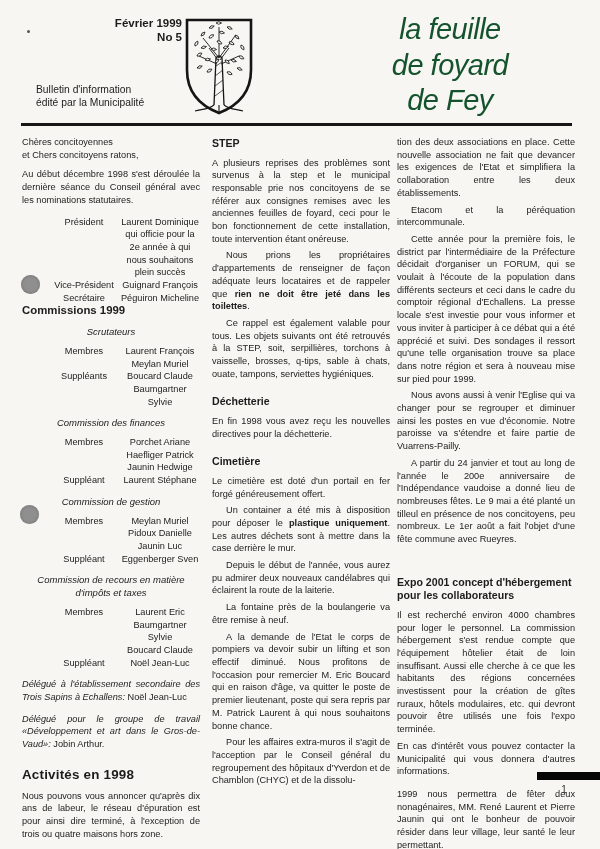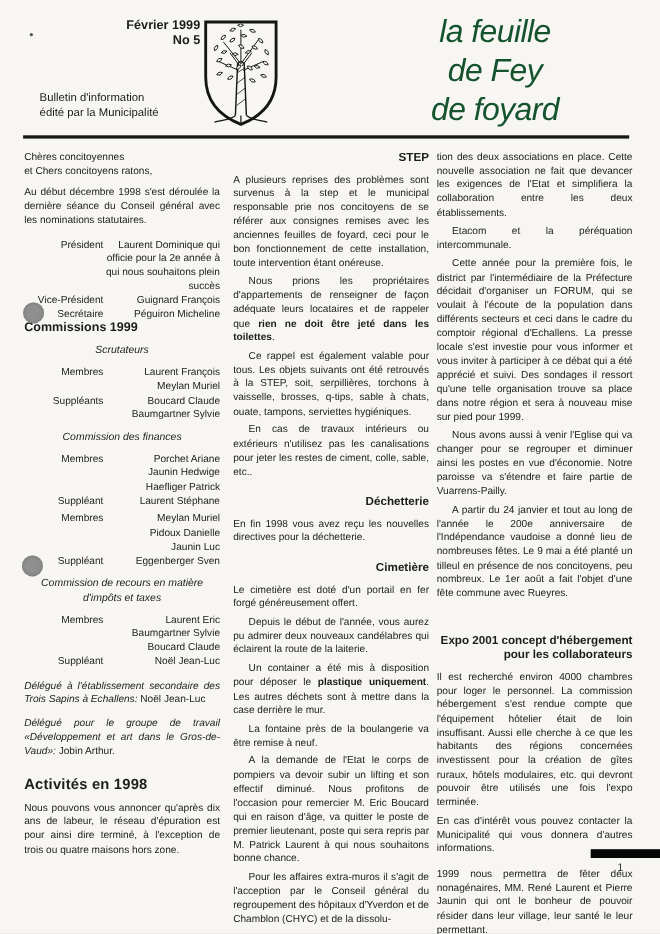--- a/index.html
+++ b/index.html
@@ -29,26 +29,26 @@
   
   .col{position:absolute;top:136px;width:178px;font-size:9.2px;line-height:12.7px;
     text-align:justify;hyphens:auto;}
   .c1{left:22px;}
   .c2{left:212px;}
   .c3{left:397px;}
   .p{margin:0 0 4px;}
   .ind{text-indent:14px;}
   .salut{margin:0 0 7px;text-align:left;}
   .intro{margin:0 0 9px;}
-  .row{display:flex;text-align:right;}
+  .row{display:flex;text-align:center;margin-left:26px;}
   .lbl{width:72px;flex:none;}
   .val{flex:1;}
   .h-md{font-weight:bold;font-size:11.4px;margin:0 0 4px;text-align:left;}
   .h-lg{font-weight:bold;font-size:13.4px;margin:18px 0 8px;text-align:left;letter-spacing:.2px;}
-  .h-sm{font-weight:bold;font-size:10.6px;margin:15px 0 6px;text-align:right;line-height:13.5px;}
+  .h-sm{font-weight:bold;font-size:10.6px;margin:15px 0 6px;text-align:left;line-height:13.5px;}
   .h-first{margin-top:1px;}
   .grp-name{font-style:italic;font-size:9.5px;margin:9px 0 6px;text-align:center;}
   .grp{margin:0 0 4px;}
   .dele{margin:9px 0 0;font-size:9.2px;}
   .it{font-style:italic;}
   .b{font-weight:bold;}
   .expo-h{margin-top:30px;}
   .mt10{margin-top:10px;}
   svg .ln{stroke:#151515;fill:none;}
 </style>
@@ -102,22 +102,22 @@
       <use href="#lf" transform="translate(54,52) rotate(20)"></use>
       <use href="#lf" transform="translate(24,56) rotate(-30)"></use>
       <use href="#lf" transform="translate(44,56) rotate(25)"></use>
       <use href="#lf" transform="translate(32,47) rotate(-45)"></use>
       <use href="#lf" transform="translate(42,44) rotate(40)"></use>
     </svg>
   </div>
 
   <div class="title">
     <div>la feuille</div>
+    <div>de foyard</div>
     <div>de Fey</div>
-    <div>de foyard</div>
   </div>
 
   <div class="rule"></div>
 
   <div class="col c1">
     <div class="salut">
       <div>Chères concitoyennes</div>
       <div>et Chers concitoyens ratons,</div>
     </div>
     <p class="p intro">Au début décembre 1998 s'est déroulée la dernière séance du Conseil général avec les nominations statutaires.</p>
@@ -158,33 +158,34 @@
     </div>
 
     <div class="grp">
       <div class="grp-name">Commission des finances</div>
       <div class="row">
         <span class="lbl">Membres</span>
         <span class="val">Porchet Ariane</span>
       </div>
       <div class="row">
         <span class="lbl"></span>
+        <span class="val">Haefliger Patrick</span>
+      </div>
+      <div class="row">
+        <span class="lbl"></span>
         <span class="val">Jaunin Hedwige</span>
-      </div>
-      <div class="row">
-        <span class="lbl"></span>
-        <span class="val">Haefliger Patrick</span>
       </div>
       <div class="row">
         <span class="lbl">Suppléant</span>
         <span class="val">Laurent Stéphane</span>
       </div>
     </div>
 
     <div class="grp">
+      <div class="grp-name">Commission de gestion</div>
       <div class="row">
         <span class="lbl">Membres</span>
         <span class="val">Meylan Muriel</span>
       </div>
       <div class="row">
         <span class="lbl"></span>
         <span class="val">Pidoux Danielle</span>
       </div>
       <div class="row">
         <span class="lbl"></span>
@@ -221,29 +222,28 @@
 
     <div class="h-lg">Activités en 1998</div>
     <p class="p">Nous pouvons vous annoncer qu'après dix ans de labeur, le réseau d'épuration est pour ainsi dire terminé, à l'exception de trois ou quatre maisons hors zone.</p>
   </div>
 
   <div class="col c2">
     <div class="h-sm h-first">STEP</div>
     <p class="p">A plusieurs reprises des problèmes sont survenus à la step et le municipal responsable prie nos concitoyens de se référer aux consignes remises avec les anciennes feuilles de foyard, ceci pour le bon fonctionnement de cette installation, toute intervention étant onéreuse.</p>
     <p class="p ind"><span>Nous prions les propriétaires d'appartements de renseigner de façon adéquate leurs locataires et de rappeler que </span><span class="b">rien ne doit être jeté dans les toilettes</span><span>.</span></p>
     <p class="p ind">Ce rappel est également valable pour tous. Les objets suivants ont été retrouvés à la STEP, soit, serpillières, torchons à vaisselle, brosses, q-tips, sable à chats, ouate, tampons, serviettes hygiéniques.</p>
-    <p class="p ind">En cas de travaux intérieurs ou extérieurs n'utilisez pas les canalisations pour jeter les restes de ciment, colle, sable, etc..</p>
 
     <div class="h-sm">Déchetterie</div>
     <p class="p">En fin 1998 vous avez reçu les nouvelles directives pour la déchetterie.</p>
 
     <div class="h-sm">Cimetière</div>
     <p class="p">Le cimetière est doté d'un portail en fer forgé généreusement offert.</p>
+    <p class="p ind"><span>Un container a été mis à disposition pour déposer le </span><span class="b">plastique uniquement</span><span>. Les autres déchets sont à mettre dans la case derrière le mur.</span></p>
     <p class="p ind">Depuis le début de l'année, vous aurez pu admirer deux nouveaux candélabres qui éclairent la route de la laiterie.</p>
-    <p class="p ind"><span>Un container a été mis à disposition pour déposer le </span><span class="b">plastique uniquement</span><span>. Les autres déchets sont à mettre dans la case derrière le mur.</span></p>
     <p class="p ind">La fontaine près de la boulangerie va être remise à neuf.</p>
     <p class="p ind">A la demande de l'Etat le corps de pompiers va devoir subir un lifting et son effectif diminué. Nous profitons de l'occasion pour remercier M. Eric Boucard qui en raison d'âge, va quitter le poste de premier lieutenant, poste qui sera repris par M. Patrick Laurent à qui nous souhaitons bonne chance.</p>
     <p class="p ind">Pour les affaires extra-muros il s'agit de l'acception par le Conseil général du regroupement des hôpitaux d'Yverdon et de Chamblon (CHYC) et de la dissolu-</p>
   </div>
 
   <div class="col c3">
     <p class="p">tion des deux associations en place. Cette nouvelle association ne fait que devancer les exigences de l'Etat et simplifiera la collaboration entre les deux établissements.</p>
     <p class="p ind">Etacom et la péréquation intercommunale.</p>
     <p class="p ind">Cette année pour la première fois, le district par l'intermédiaire de la Préfecture décidait d'organiser un FORUM, qui se voulait à l'écoute de la population dans différents secteurs et ceci dans le cadre du comptoir régional d'Echallens. La presse locale s'est investie pour vous informer et vous inviter à participer à ce débat qui a été apprécié et suivi. Des sondages il ressort qu'une telle organisation trouve sa place dans notre région et sera à nouveau mise sur pied pour 1999.</p>
     <p class="p ind">Nous avons aussi à venir l'Eglise qui va changer pour se regrouper et diminuer ainsi les postes en vue d'économie. Notre paroisse va s'étendre et faire partie de Vuarrens-Pailly.</p>

